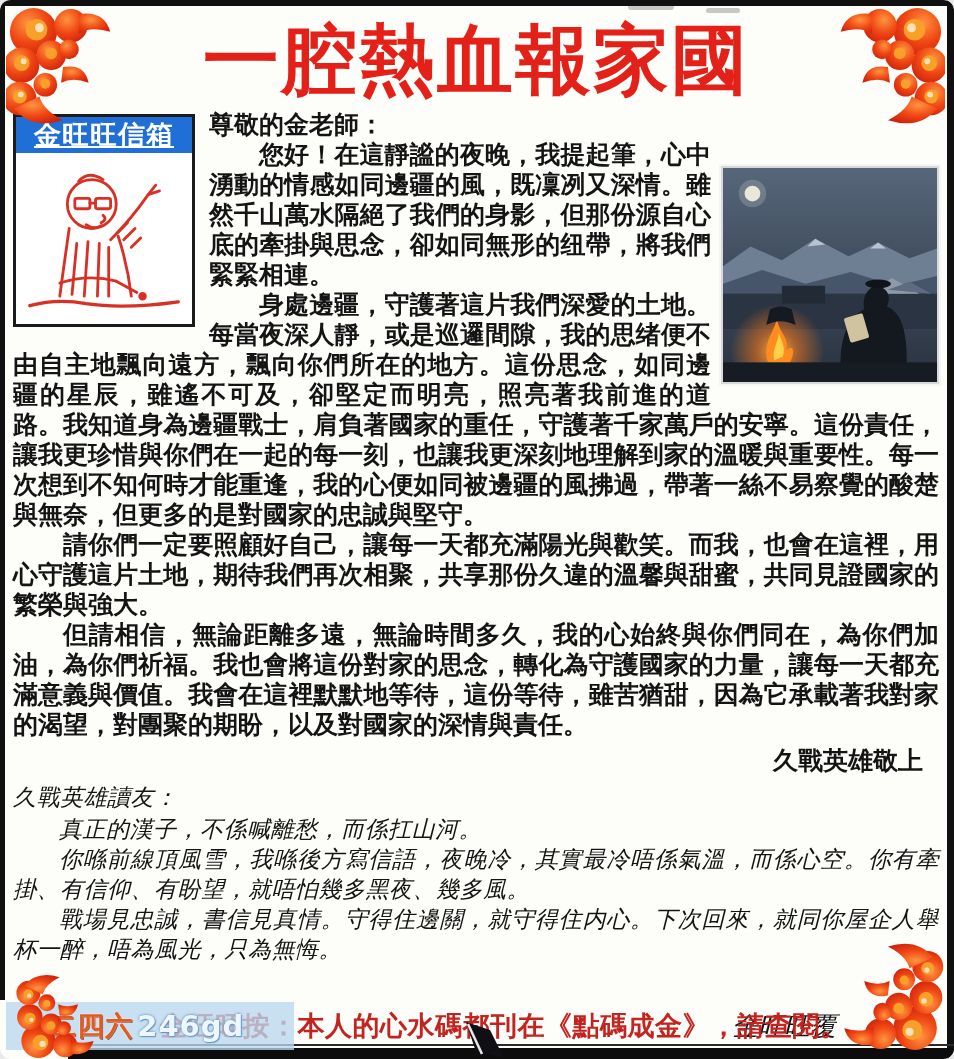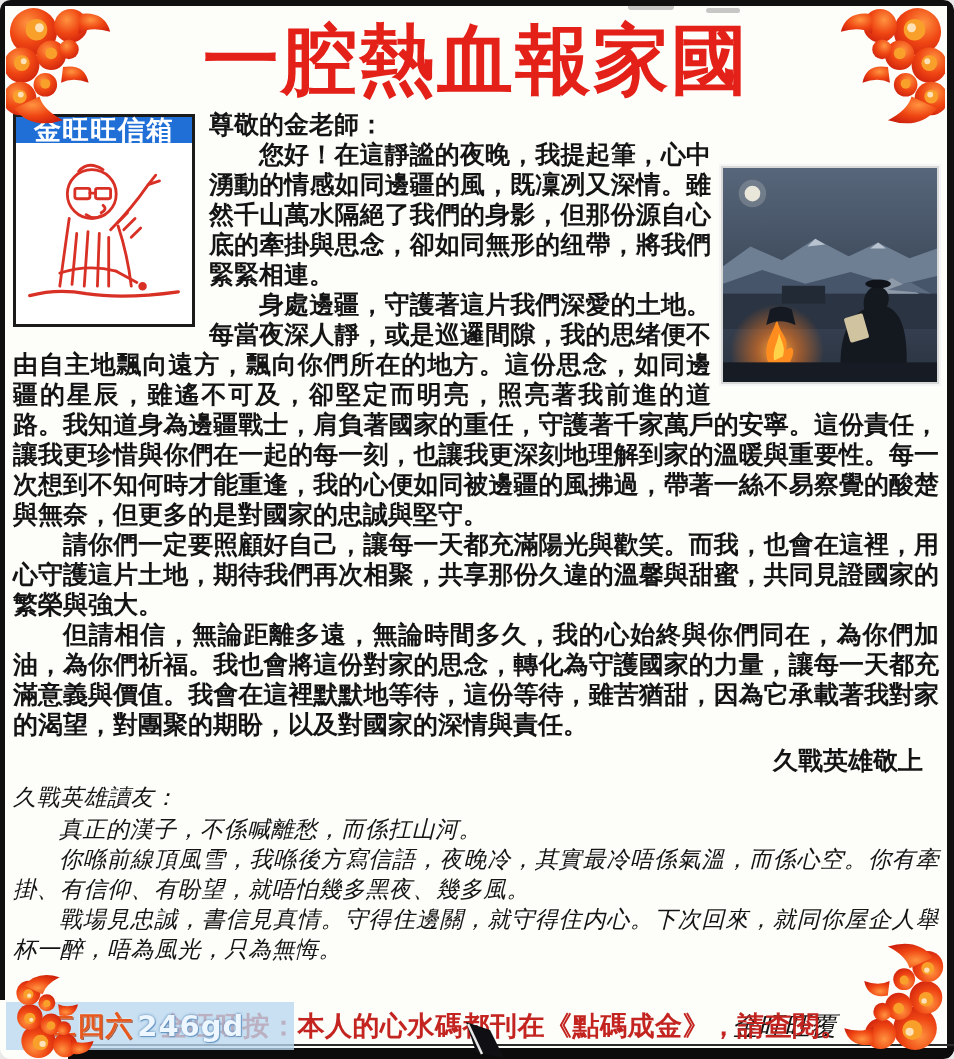--- a/index.html
+++ b/index.html
@@ -14,22 +14,22 @@
   .smudge{position:absolute;background:#9a9a9a;border-radius:3px;opacity:.55;z-index:2;}
 
   .page{position:absolute;left:5px;right:7px;top:6px;padding:2px 8px;}
 
   .title{margin:6px 0 4px 0;text-align:center;font-size:76px;line-height:92px;font-weight:900;
          color:#e32119;letter-spacing:2px;}
 
   .content{position:relative;}
   .logo-box{float:left;width:182px;height:213px;margin:4px 14px 6px 0;border:3px solid #1b1b1b;
             background:#fff;box-sizing:border-box;}
-  .logo-head{height:26px;background:#1f6fd6;display:flex;align-items:center;justify-content:center;
-             color:#fff;font-weight:800;font-size:27px;font-family:"Liberation Sans","DejaVu Sans",sans-serif;letter-spacing:1px;}
+  .logo-head{height:36px;background:#1f6fd6;display:flex;align-items:center;justify-content:center;
+             color:#fff;font-weight:800;font-size:27px;font-family:"Liberation Sans","DejaVu Sans",sans-serif;letter-spacing:1px;text-decoration:underline;}
   .logo-art{height:165px;display:flex;align-items:center;justify-content:center;}
 
   .photo{float:right;width:218px;height:218px;margin:26px 0 8px 10px;border:2px solid #d8d8d8;
          outline:2px solid #f5f5f5;box-sizing:border-box;}
   .photo svg{display:block;}
 
   .letter{font-size:25px;line-height:30px;text-align:justify;font-weight:600;}
   .letter p{margin:0;text-indent:2em;}
   .letter p.salutation{text-indent:0;}
   .letter-signoff{clear:none;text-align:right;font-size:25px;font-weight:600;margin:4px 16px 6px 0;}

